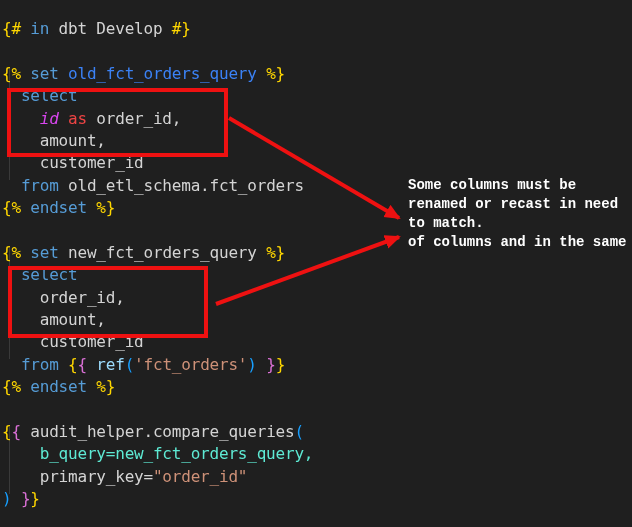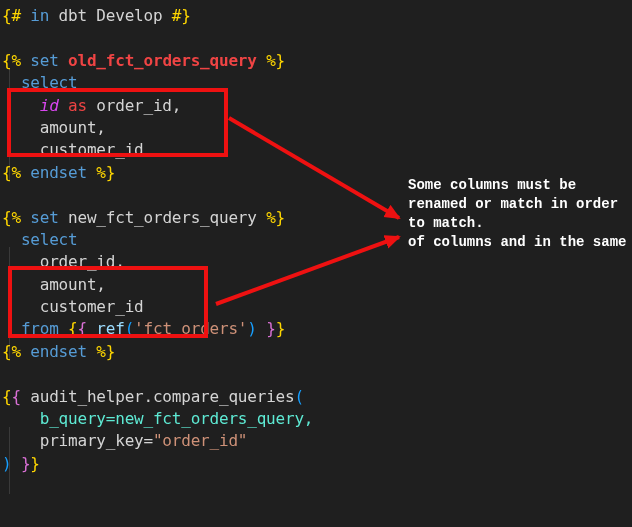--- a/index.html
+++ b/index.html
@@ -2,21 +2,21 @@
 <html><head>
 <meta charset="utf-8">
 <style>
   html,body{margin:0;padding:0;}
   body{
     width:632px;height:527px;overflow:hidden;position:relative;
     background:#1f1f1f;
     font-family:"DejaVu Sans Mono","Liberation Mono",monospace;
   }
   .code-area{
-    position:absolute;left:2px;top:5px;width:628px;
+    position:absolute;left:2px;top:18px;width:628px;
   }
   .code-line{
     height:22.4px;line-height:22.4px;font-size:16px;
     white-space:pre;letter-spacing:-0.2px;
   }
   .indent-guide{
     position:absolute;width:1px;background:#3a3a3a;left:9px;
   }
   .guide-a{top:68px;height:112px;}
   .guide-b{top:247px;height:112px;}
@@ -37,25 +37,26 @@
 <body style="background: rgb(31, 31, 31);">
 
 <div class="indent-guide guide-a"></div>
 <div class="indent-guide guide-b"></div>
 <div class="indent-guide guide-c"></div>
 
 <div class="code-area">
   <div>
       <div class="code-line"><span style="color: rgb(255, 215, 0);">{#</span><span style="color: rgb(212, 212, 212);"> </span><span style="color: rgb(86, 156, 214);">in</span><span style="color: rgb(212, 212, 212);"> dbt Develop </span><span style="color: rgb(255, 215, 0);">#}</span></div>
       <div class="code-line">&nbsp;</div>
-      <div class="code-line"><span style="color: rgb(255, 215, 0);">{%</span><span style="color: rgb(212, 212, 212);"> </span><span style="color: rgb(86, 156, 214);">set</span><span style="color: #ef4444; font-weight: bold;"> old_fct_orders_query </span><span style="color: rgb(255, 215, 0);">%}</span></div>
+      <div class="code-line"><span style="color: rgb(255, 215, 0);">{%</span><span style="color: rgb(212, 212, 212);"> </span><span style="color: rgb(86, 156, 214);">set</span><span style="color: #3b82f6;"> old_fct_orders_query </span><span style="color: rgb(255, 215, 0);">%}</span></div>
       <div class="code-line"><span style="color: rgb(212, 212, 212);">  </span><span style="color: rgb(86, 156, 214);">select</span></div>
       <div class="code-line"><span style="color: #d946ef; font-style: italic;">    id </span><span style="color: #ef4444;">as</span><span style="color: rgb(212, 212, 212);"> order_id,</span></div>
       <div class="code-line"><span style="color: rgb(212, 212, 212);">    amount,</span></div>
       <div class="code-line"><span style="color: rgb(212, 212, 212);">    customer_id</span></div>
+      <div class="code-line"><span style="color: rgb(212, 212, 212);">  </span><span style="color: rgb(86, 156, 214);">from</span><span style="color: rgb(212, 212, 212);"> old_etl_schema.fct_orders</span></div>
       <div class="code-line"><span style="color: rgb(255, 215, 0);">{%</span><span style="color: rgb(212, 212, 212);"> </span><span style="color: rgb(86, 156, 214);">endset</span><span style="color: rgb(212, 212, 212);"> </span><span style="color: rgb(255, 215, 0);">%}</span></div>
       <div class="code-line">&nbsp;</div>
       <div class="code-line"><span style="color: rgb(255, 215, 0);">{%</span><span style="color: rgb(212, 212, 212);"> </span><span style="color: rgb(86, 156, 214);">set</span><span style="color: rgb(212, 212, 212);"> new_fct_orders_query </span><span style="color: rgb(255, 215, 0);">%}</span></div>
       <div class="code-line"><span style="color: rgb(212, 212, 212);">  </span><span style="color: rgb(86, 156, 214);">select</span></div>
       <div class="code-line"><span style="color: rgb(212, 212, 212);">    order_id,</span></div>
       <div class="code-line"><span style="color: rgb(212, 212, 212);">    amount,</span></div>
       <div class="code-line"><span style="color: rgb(212, 212, 212);">    customer_id</span></div>
       <div class="code-line"><span style="color: rgb(212, 212, 212);">  </span><span style="color: rgb(86, 156, 214);">from</span><span style="color: rgb(212, 212, 212);"> </span><span style="color: rgb(255, 215, 0);">{</span><span style="color: rgb(218, 112, 214);">{</span><span style="color: rgb(212, 212, 212);"> </span><span style="color: rgb(156, 220, 254);">ref</span><span style="color: rgb(23, 159, 255);">(</span><span style="color: rgb(206, 145, 120);">'fct_orders'</span><span style="color: rgb(23, 159, 255);">)</span><span style="color: rgb(212, 212, 212);"> </span><span style="color: rgb(218, 112, 214);">}</span><span style="color: rgb(255, 215, 0);">}</span></div>
       <div class="code-line"><span style="color: rgb(255, 215, 0);">{%</span><span style="color: rgb(212, 212, 212);"> </span><span style="color: rgb(86, 156, 214);">endset</span><span style="color: rgb(212, 212, 212);"> </span><span style="color: rgb(255, 215, 0);">%}</span></div>
       <div class="code-line">&nbsp;</div>
@@ -74,16 +75,16 @@
     <marker id="ah" markerUnits="userSpaceOnUse" markerWidth="20" markerHeight="16" refX="14" refY="7" orient="auto">
       <path class="arrow-head" d="M0,0 L16,7 L0,14 Z" fill="#ee1111"></path>
     </marker>
   </defs>
   <line class="arrow-line" x1="229" y1="118" x2="399" y2="218" stroke="#ee1111" stroke-width="4" marker-end="url(#ah)"></line>
   <line class="arrow-line" x1="216" y1="304" x2="399" y2="237" stroke="#ee1111" stroke-width="4" marker-end="url(#ah)"></line>
 </svg>
 
 <div class="annotation-text" style="color: rgb(255, 255, 255);">
     <div>Some columns must be</div>
-    <div>renamed or match in order</div>
+    <div>renamed or recast in need</div>
     <div>to match.</div>
     <div>of columns and in the same</div>
   </div>
 
 </body></html>

